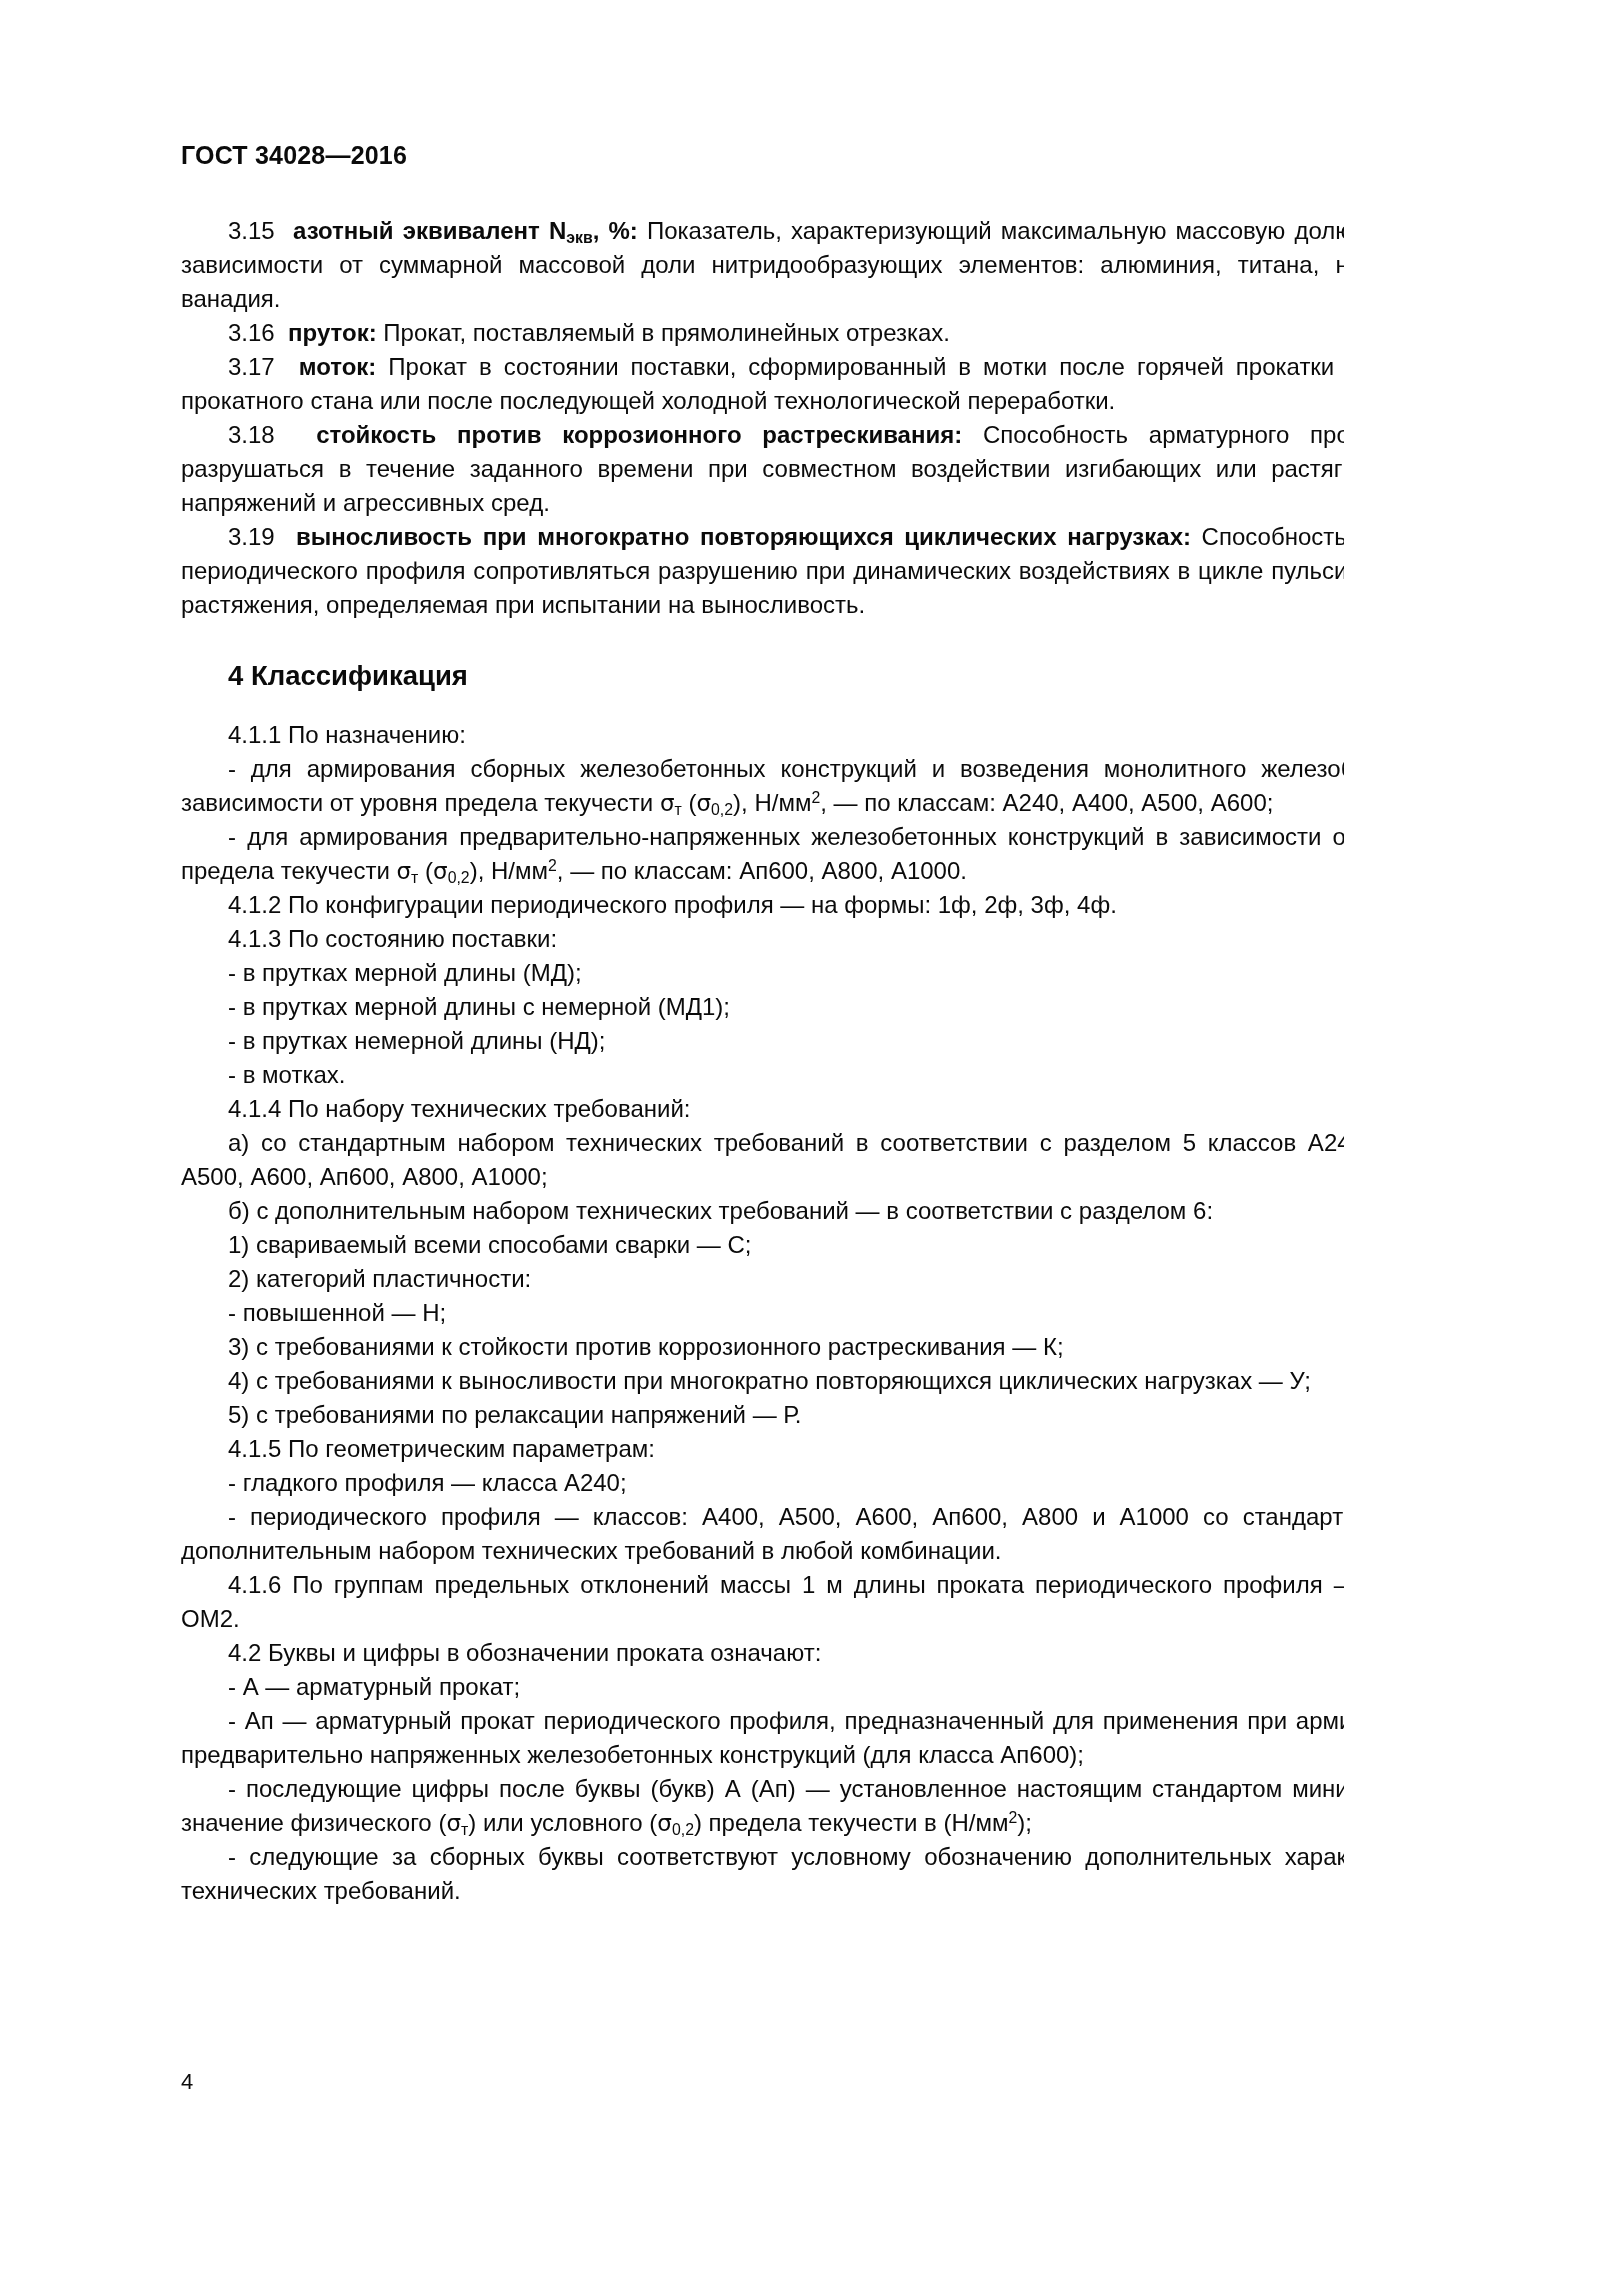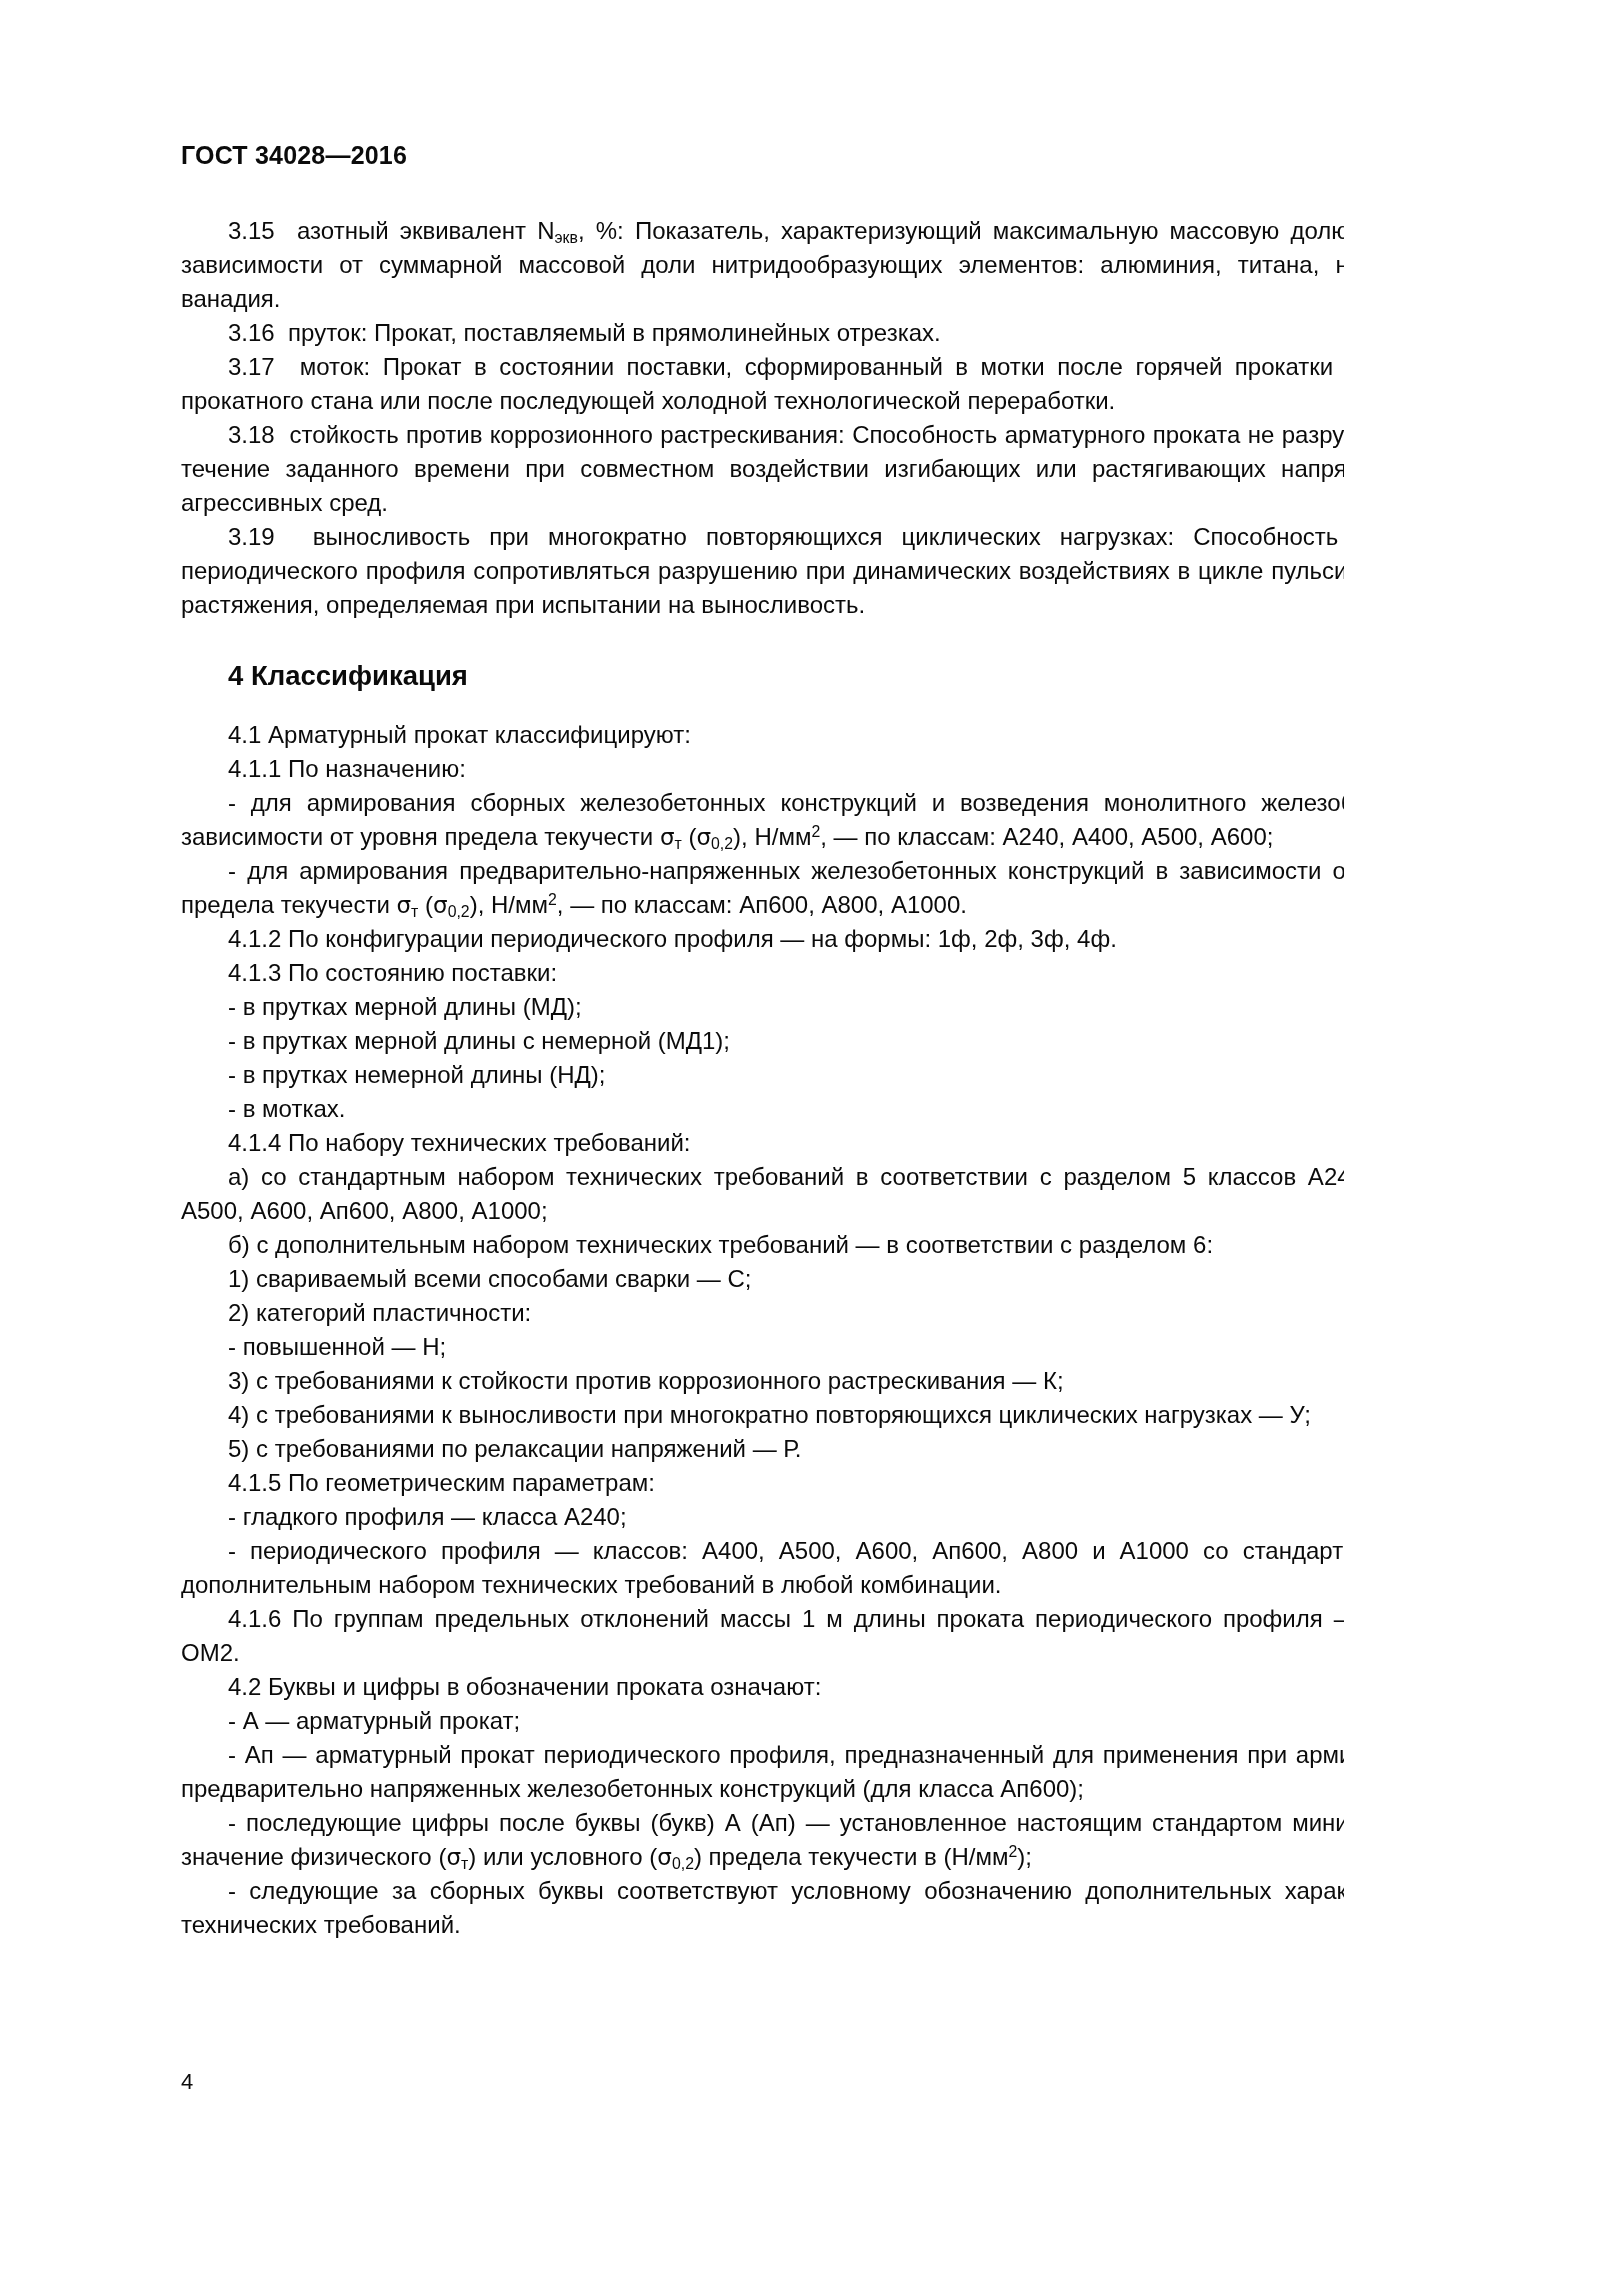--- a/index.html
+++ b/index.html
@@ -45,21 +45,21 @@
   p.para {
     margin: 0;
   }
   .indent {
     text-indent: 47px;
   }
   .no-indent {
     text-indent: 0;
   }
   b, .bold {
-    font-weight: normal;
+    font-weight: bold;
   }
   .section-head {
     font-size: 27.5px;
     font-weight: bold;
     margin: 37px 0 26px 0;
     text-indent: 47px;
     line-height: 1.2;
   }
   sub {
     font-size: 0.66em;
@@ -99,21 +99,20 @@
     <p class="body-text para indent"><span>3.16</span>&nbsp;&nbsp;<b>пруток:</b> <span>Прокат, поставляемый в прямолинейных отрезках.</span></p>
 
     <p class="body-text para indent"><span>3.17</span>&nbsp;&nbsp;<b>моток:</b> <span>Прокат в состоянии поставки, сформированный в мотки после горячей прокатки в потоке прокатного стана или после последующей холодной технологической переработки.</span></p>
 
     <p class="body-text para indent"><span>3.18</span>&nbsp;&nbsp;<b>стойкость против коррозионного растрескивания:</b> <span>Способность арматурного проката не разрушаться в течение заданного времени при совместном воздействии изгибающих или растягивающих напряжений и агрессивных сред.</span></p>
 
     <p class="body-text para indent"><span>3.19</span>&nbsp;&nbsp;<b>выносливость при многократно повторяющихся циклических нагрузках:</b> <span>Способность проката периодического профиля сопротивляться разрушению при динамических воздействиях в цикле пульсирующего растяжения, определяемая при испытании на выносливость.</span></p>
 
     <h2 class="section-head">4 Классификация</h2>
 
-    <p class="body-text para indent">4.1  Арматурный прокат классифицируют:</p>
 
     <p class="body-text para indent">4.1.1  По назначению:</p>
 
     <p class="body-text para indent"><span>- для армирования сборных железобетонных конструкций и возведения монолитного железобетона в зависимости от уровня предела текучести </span><span class="nowrap"><span class="sigma">σ</span><sub>т</sub> (<span class="sigma">σ</span><sub>0,2</sub>)</span><span>, Н/мм</span><sup>2</sup><span>, — по классам: А240, А400, А500, А600;</span></p>
 
     <p class="body-text para indent"><span>- для армирования предварительно-напряженных железобетонных конструкций в зависимости от уровня предела текучести </span><span class="nowrap"><span class="sigma">σ</span><sub>т</sub> (<span class="sigma">σ</span><sub>0,2</sub>)</span><span>, Н/мм</span><sup>2</sup><span>, — по классам: Ап600, А800, А1000.</span></p>
 
     <p class="body-text para indent">4.1.2  По конфигурации периодического профиля — на формы: 1ф, 2ф, 3ф, 4ф.</p>
 
     <p class="body-text para indent">4.1.3  По состоянию поставки:</p>

